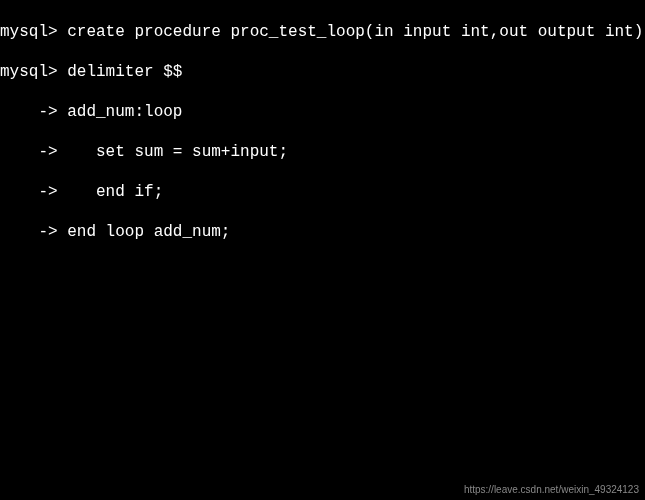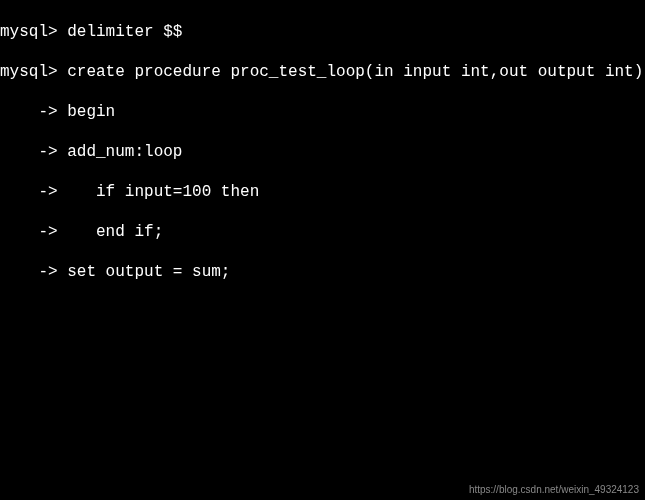--- a/index.html
+++ b/index.html
@@ -25,35 +25,34 @@
     right: 6px;
     font-size: 10px;
     font-family: Arial, sans-serif;
     color: #888;
   }
 </style>
 </head>
 <body>
 
 <div class="terminal">
+<span class="line">mysql&gt; create procedure proc_test_loop(in input int,out output int)</span>
 <span class="line">mysql&gt; delimiter $$</span>
-<span class="line">mysql&gt; create procedure proc_test_loop(in input int,out output int)</span>
-<span class="line">    -&gt; begin</span>
 <span class="line">    -&gt; add_num:loop</span>
-<span class="line">    -&gt;    if input=100 then</span>
+<span class="line">    -&gt;    set sum = sum+input;</span>
 <span class="line">    -&gt;    end if;</span>
-<span class="line">    -&gt; set output = sum;</span>
+<span class="line">    -&gt; end loop add_num;</span>
 
 
 
 
 <span class="line"></span>
 
 
 
 
 
 
 
 
 </div>
 
-<div class="watermark">https://blog.csdn.net/weixin_49324123</div>
+<div class="watermark">https://leave.csdn.net/weixin_49324123</div>
 
 </body></html>

